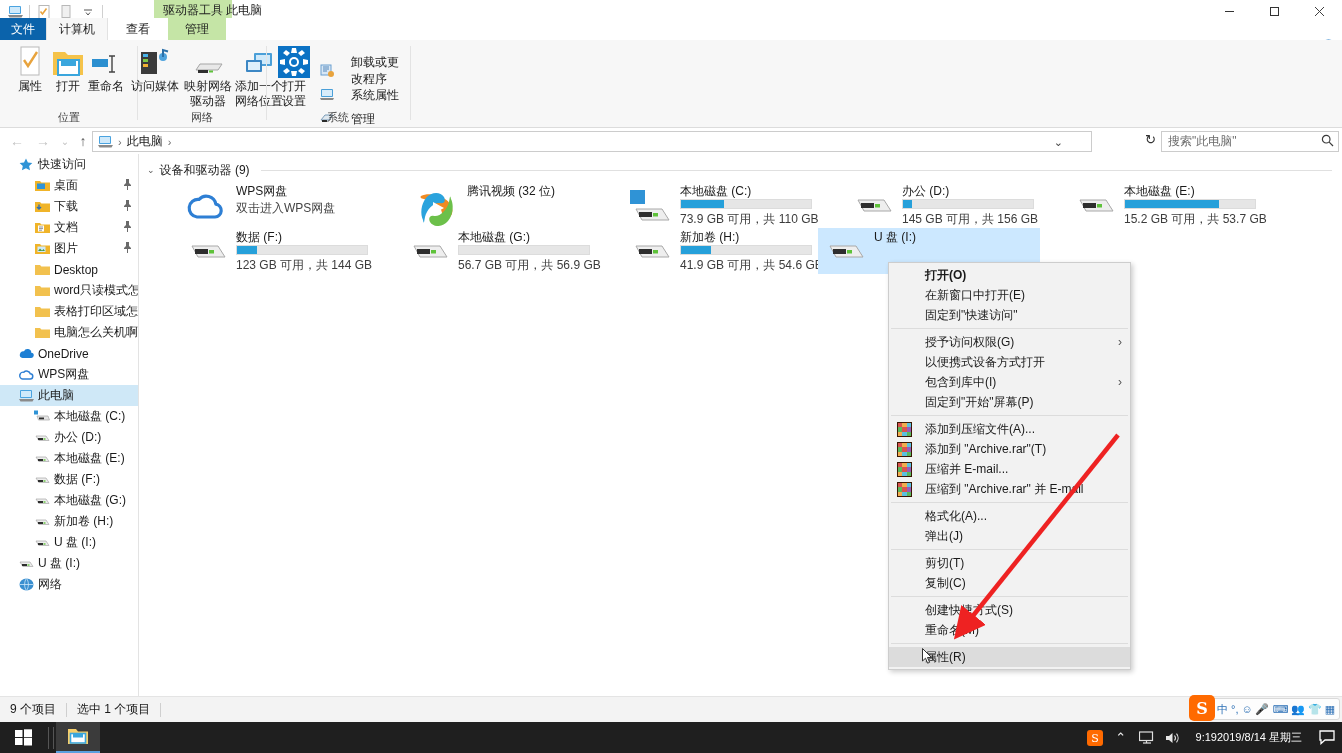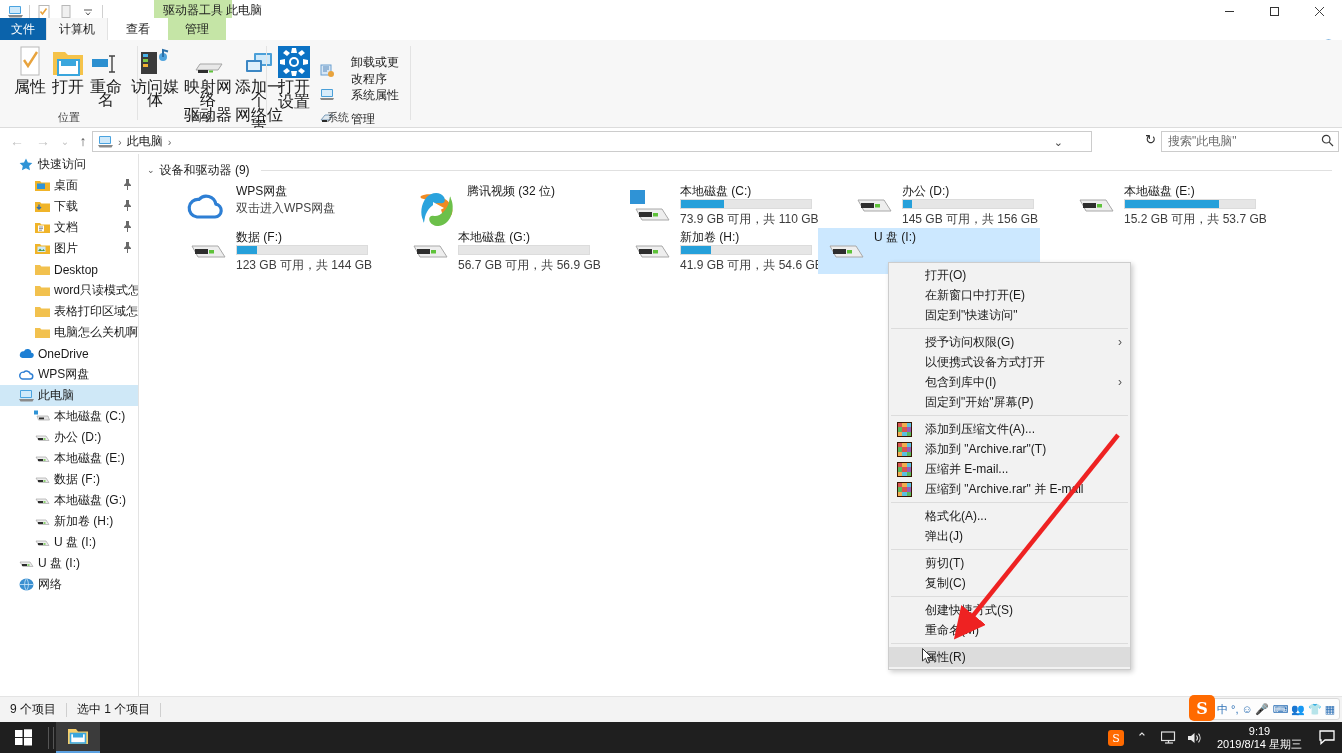--- a/index.html
+++ b/index.html
@@ -62,21 +62,21 @@
   .grp { position: absolute; top: 0; height: 88px; }
   .grp-sep { position: absolute; top: 6px; width: 1px; height: 74px; background: #e3e3e3; }
   .grp-label {
     position: absolute; bottom: 3px; width: 100%; text-align: center;
     font-size: 11px; color: #444;
   }
   .btnbig {
     position: absolute; top: 4px; width: 44px; text-align: center; cursor: default;
   }
   .btnbig .ic { height: 34px; display: flex; align-items: flex-end; justify-content: center; }
-  .btnbig .tx { font-size: 16px; color: #1a1a1a; line-height: 13px; margin-top: 2px; }
+  .btnbig .tx { font-size: 12px; color: #1a1a1a; line-height: 13px; margin-top: 2px; }
   .btnsm {
     position: absolute; height: 22px; display: flex; align-items: center; gap: 17px;
     padding: 0 4px; cursor: default;
   }
   .btnsm .tx { font-size: 12px; color: #1a1a1a; }
 
   
   .addrbar {
     position: absolute; left: 0; top: 128px; width: 1342px; height: 26px;
     background: #ffffff;
@@ -187,38 +187,38 @@
   }
   .tb-start { width: 46px; height: 31px; display: flex; align-items: center; justify-content: center; }
   .tb-sep { width: 1px; height: 22px; background: #555; margin: 0 2px; }
   .tb-app {
     width: 44px; height: 31px; display: flex; align-items: center; justify-content: center;
     background: #3b3b3b; border-bottom: 2px solid #5aa0e0;
   }
   .tray { position: absolute; right: 0; top: 0; height: 31px; display: flex; align-items: center; }
   .tray-ico { width: 26px; height: 31px; display: flex; align-items: center; justify-content: center; color: #e8e8e8; font-size: 13px; }
   .clock {
-    height: 31px; display: flex; flex-direction: column; align-items: center; justify-content: center;
+    height: 31px; display: flex; align-items: center; justify-content: center;
     color: #fff; font-size: 11px; line-height: 13px; padding: 0 10px; min-width: 96px;
   }
   .notifbtn { width: 30px; height: 31px; display: flex; align-items: center; justify-content: center; color: #fff; }
 
   
   .ctxmenu {
     position: absolute; left: 888px; top: 262px; width: 243px;
     background: #f2f2f2; border: 1px solid #cdcdcd;
     box-shadow: 2px 2px 5px rgba(0,0,0,0.2);
     padding: 2px 0; z-index: 30;
   }
   .mi {
     height: 20px; display: flex; align-items: center;
     padding-left: 36px; padding-right: 8px;
     font-size: 12px; color: #1a1a1a; position: relative; cursor: default;
   }
-  .mi.bold { font-weight: normal; }
+  .mi.bold { font-weight: bold; }
   .mi.hl { background: #dcdcdc; }
   .mi .mico {
     position: absolute; left: 8px; top: 3px; width: 15px; height: 15px;
   }
   .mi .arw { margin-left: auto; font-size: 12px; color: #555; }
   .msep { height: 1px; background: #dcdcdc; margin: 3px 2px 3px 2px; }
 
   
   .rar {
     width: 15px; height: 14px; background: #6a2c06; border: 1px solid #3a1703;

